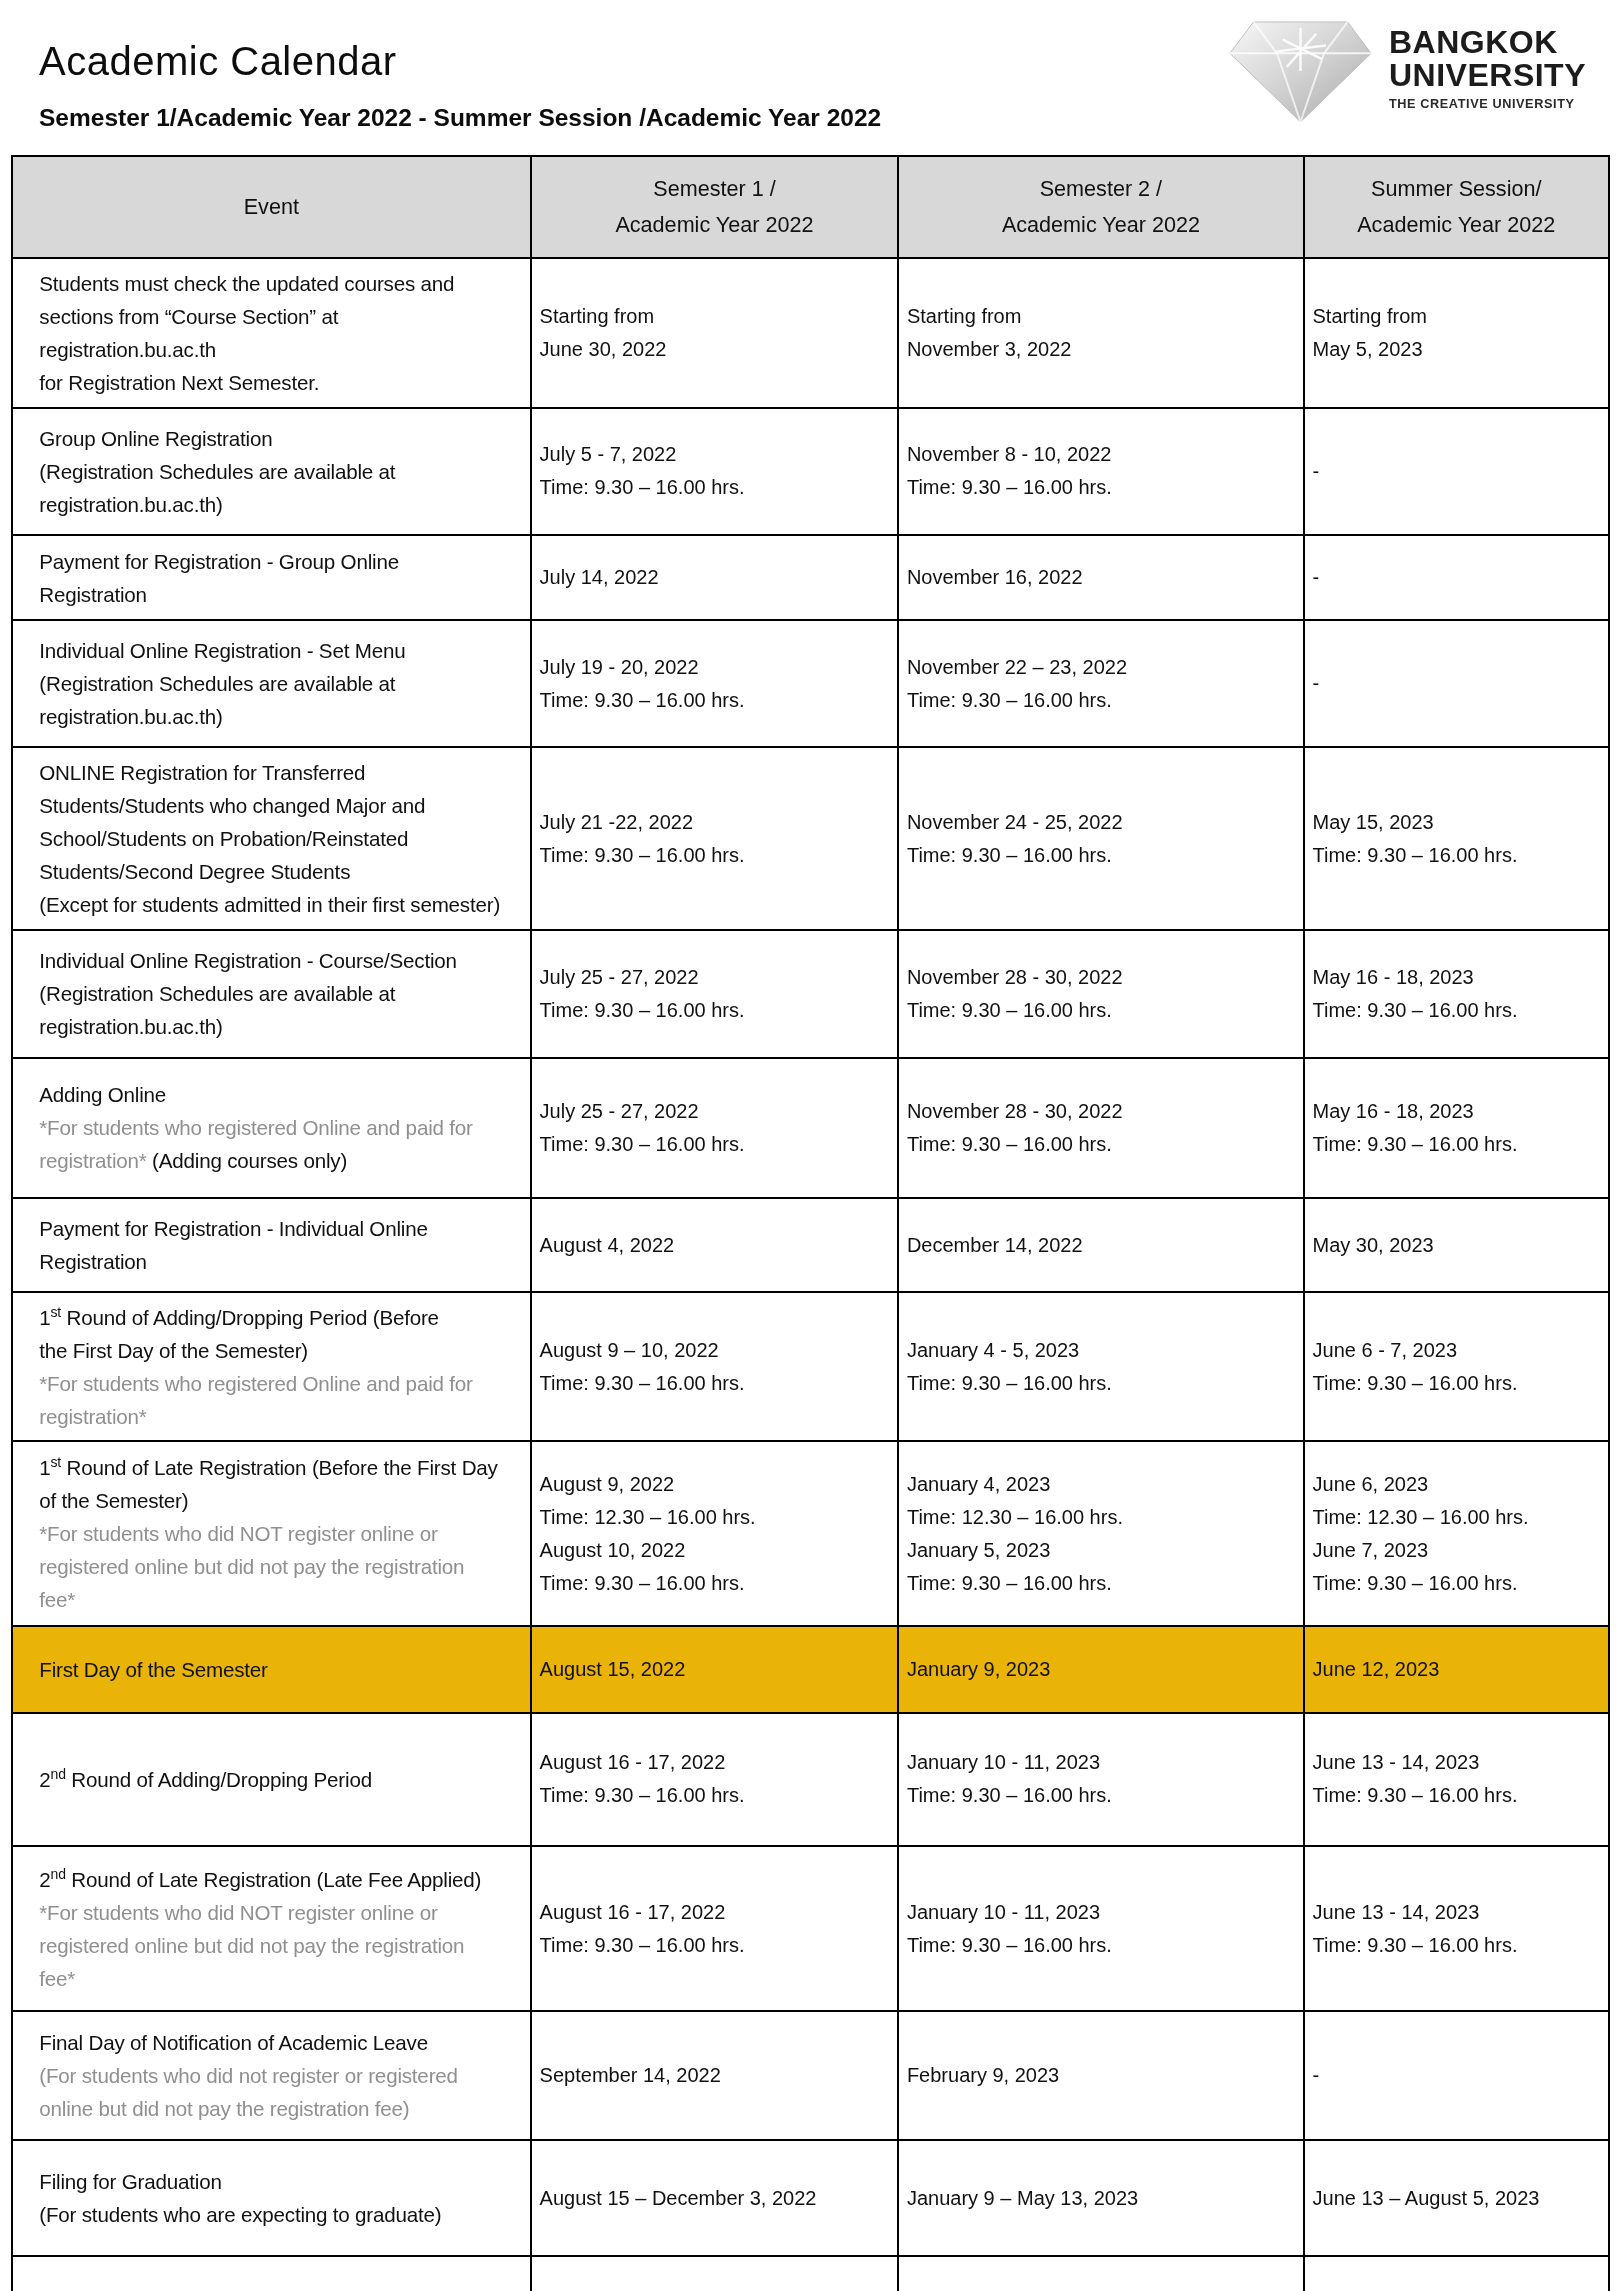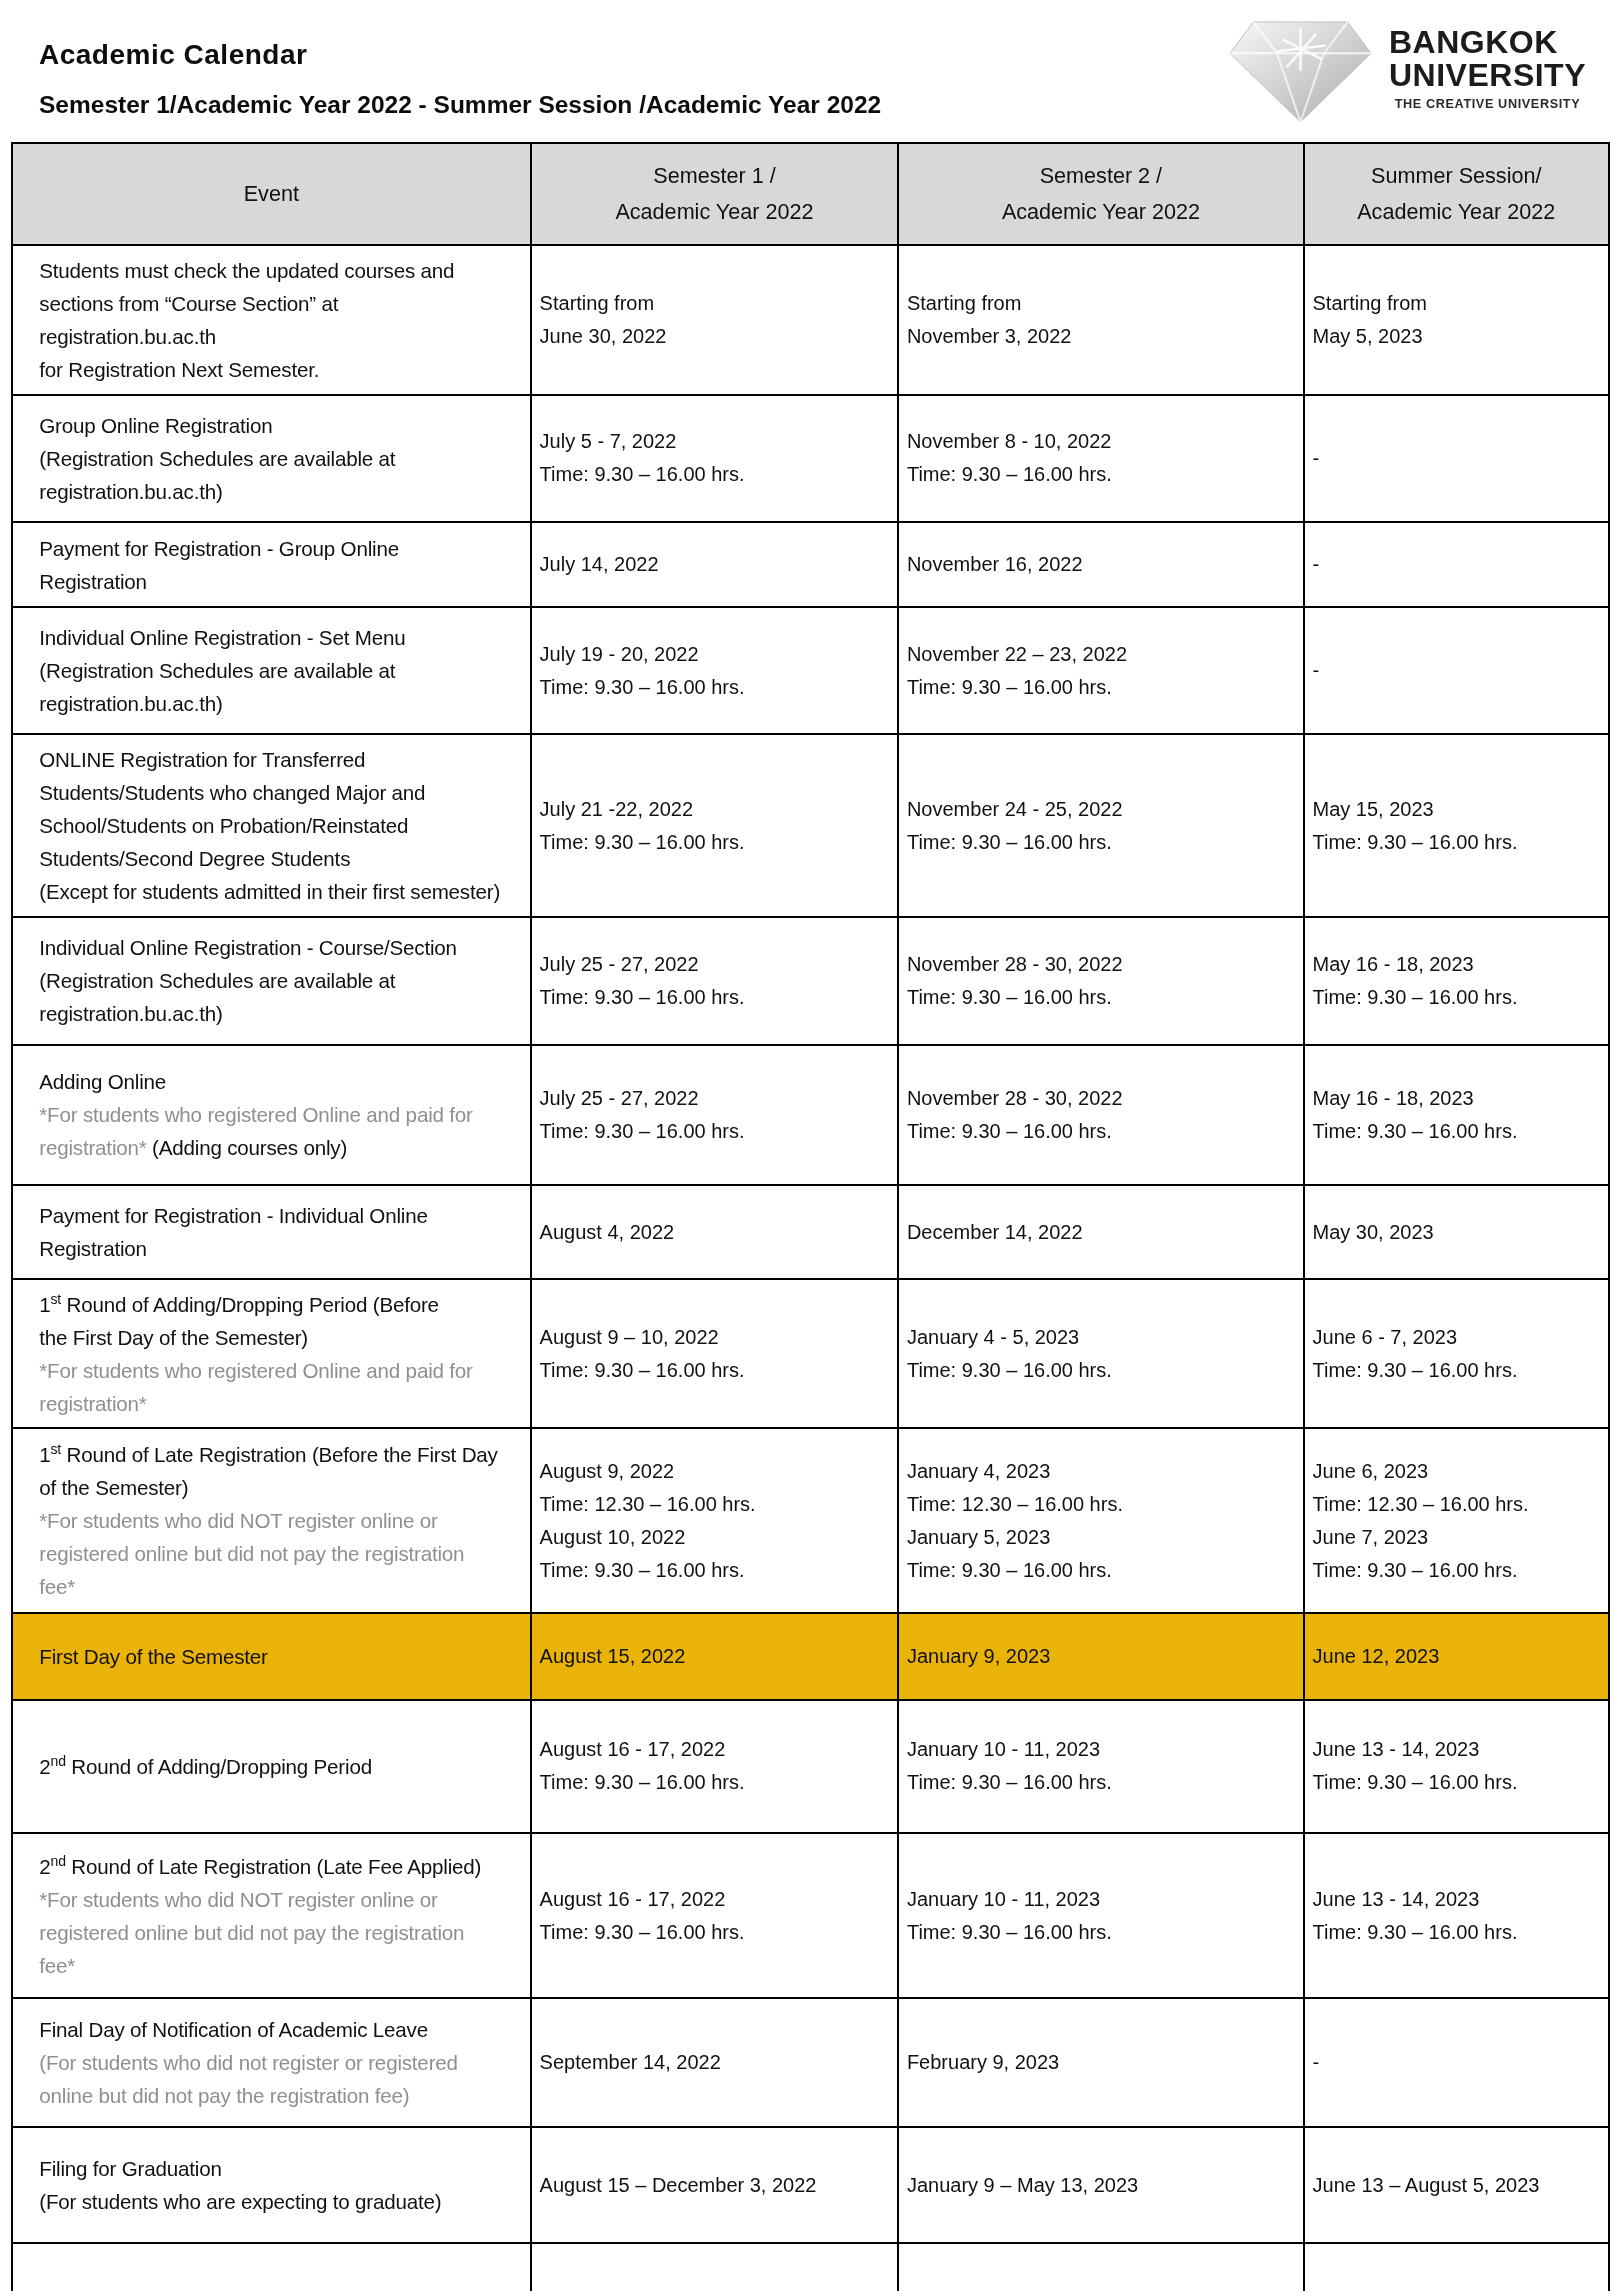--- a/index.html
+++ b/index.html
@@ -2,27 +2,27 @@
 <html><head>
 <meta charset="utf-8">
 <style>
   html,body { margin:0; padding:0; background:#ffffff; }
   body {
     width:1620px; min-height:2292px;
     font-family:"Liberation Sans", sans-serif;
     color:#111111; position:relative;
   }
   .page-header { padding:39px 39px 0 39px; }
-  .page-title { font-size:28px; font-weight:bold; letter-spacing:0.5px; color:#0d0d0d; }
+  .page-title { font-size:40px; font-weight:normal; letter-spacing:0.5px; color:#0d0d0d; }
   .page-subtitle { font-size:24.5px; font-weight:bold; margin-top:19.6px; color:#0d0d0d; }
 
   .logo { position:absolute; top:11.8px; right:34px; display:flex; align-items:center; gap:13.7px; }
   .logo-text { text-align:left; }
   .logo-big { font-size:32px; font-weight:bold; line-height:33px; letter-spacing:0.5px; color:#1c1c1c; }
-  .logo-tag { font-size:12.7px; font-weight:bold; letter-spacing:0.6px; color:#2a2a2a; margin-top:4.9px;text-align:center; }
+  .logo-tag { font-size:12.7px; font-weight:bold; letter-spacing:0.6px; color:#2a2a2a; margin-top:4.9px; }
 
   table.cal {
     margin:23.5px 10.8px 0 10.8px;
     width:1599px;
     border-collapse:collapse;
     table-layout:fixed;
   }
   .cal th, .cal td { border:2.9px solid #000000; }
   .cal thead th {
     background:#d8d8d8;

